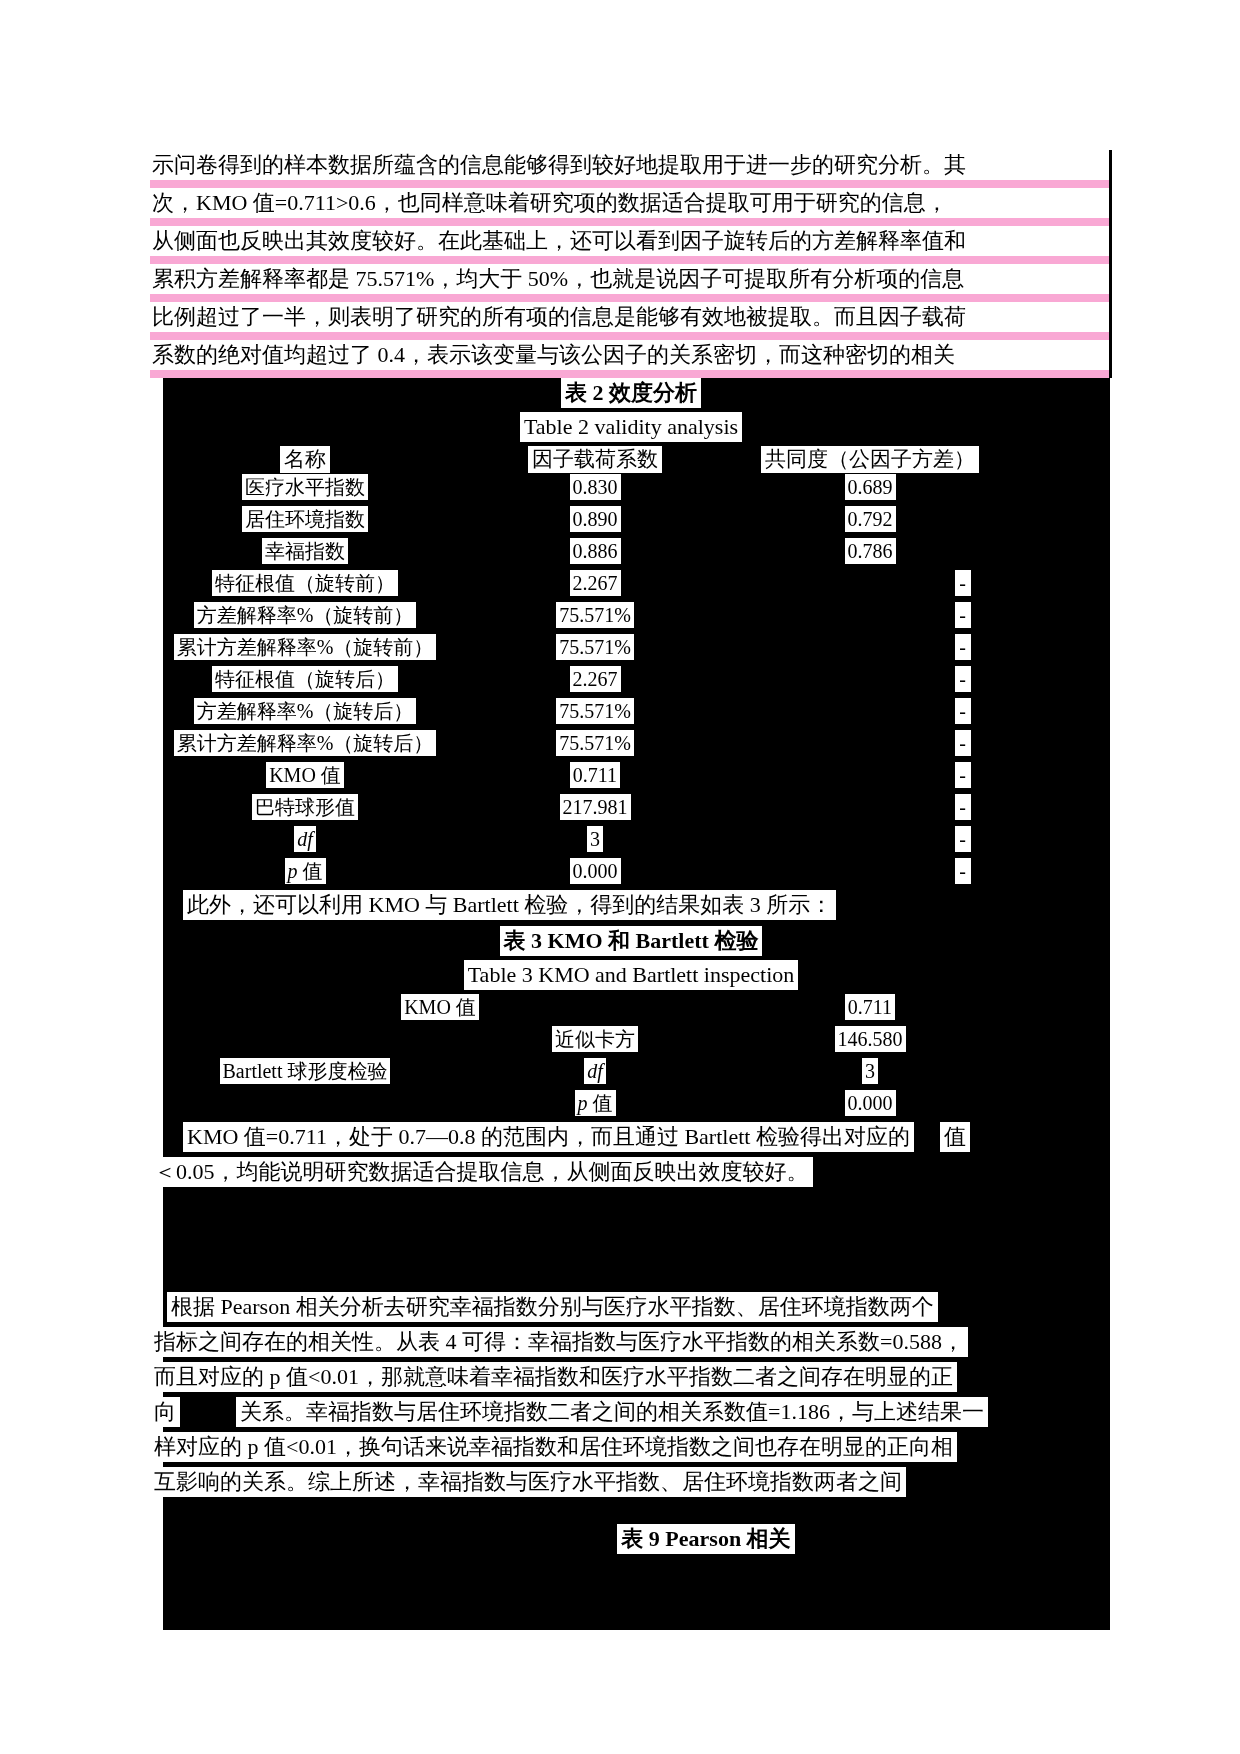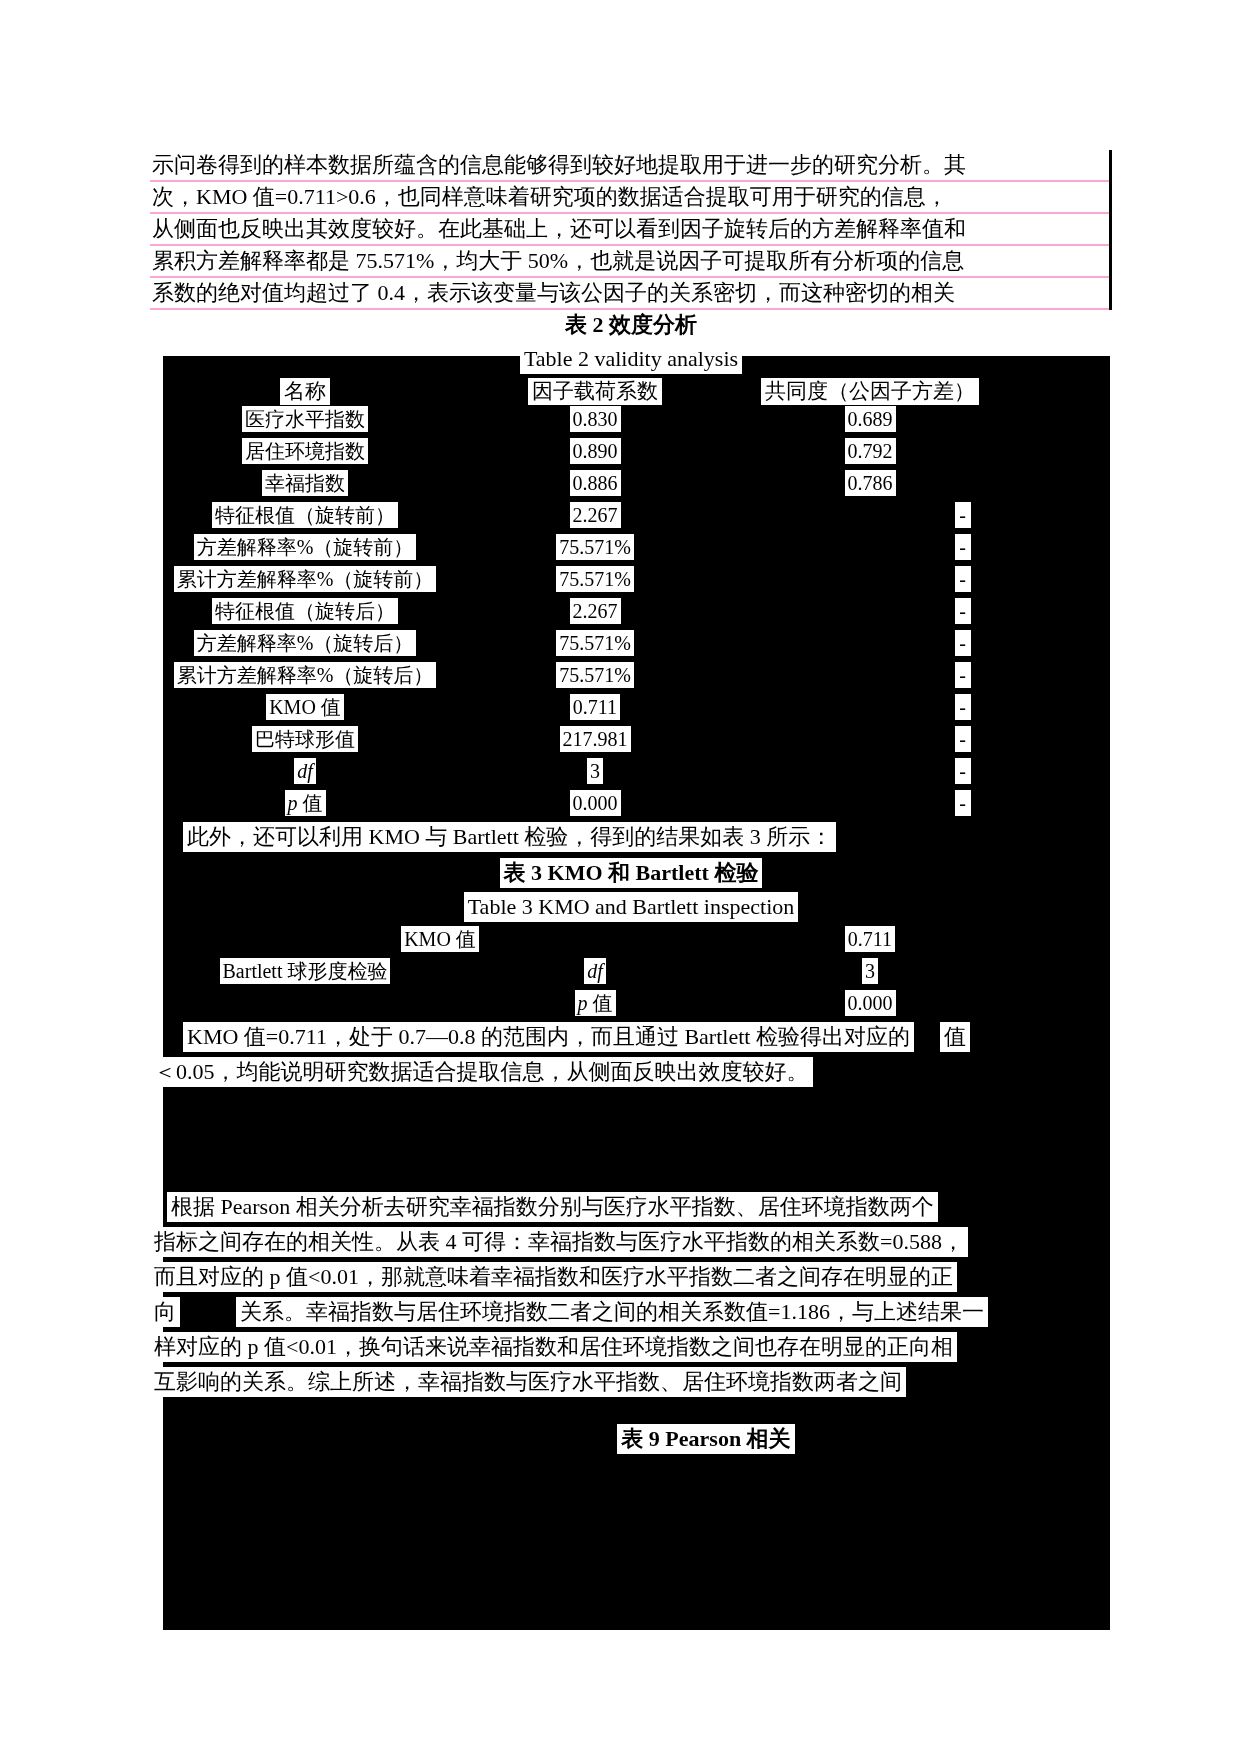--- a/index.html
+++ b/index.html
@@ -4,21 +4,21 @@
 <style>
   html,body{margin:0;padding:0;background:#888;}
   .page{position:relative;width:1240px;height:1754px;background:#fff;margin:0 auto;
         font-family:"Liberation Serif","DejaVu Serif",serif;color:#000;overflow:hidden;}
   .blackzone{position:absolute;left:163px;top:356px;width:947px;height:1274px;background:#000;}
   .doc{position:absolute;left:150px;top:150px;width:962px;z-index:2;}
 
   
   .p1{border-right:3px solid #000;}
   .pline{height:30px;line-height:30px;font-size:22px;background:#fff;
-         border-bottom:2px solid #f9a8d4;white-space:nowrap;overflow:hidden;padding-left:2px;}
+         border-bottom:8px solid #f9a8d4;white-space:nowrap;overflow:hidden;padding-left:2px;}
   sup{font-size:13px;vertical-align:super;line-height:0;}
 
   
   .bl{white-space:nowrap;overflow:hidden;}
   .chip{display:inline-block;background:#fff;color:#000;padding:0 4px;
         font-size:22px;line-height:30px;height:30px;vertical-align:top;}
   .chip.small{font-size:20px;line-height:26px;height:26px;padding:0 3px;}
   .chip.hdr{font-size:21px;line-height:27px;height:27px;}
   .bold{font-weight:bold;}
   .italic{font-style:italic;}
@@ -51,20 +51,21 @@
 <div class="page">
   <div class="blackzone"></div>
 
   <div class="doc">
 
     <div class="p1">
       <div class="pline">示问卷得到的样本数据所蕴含的信息能够得到较好地提取用于进一步的研究分析。其</div>
       <div class="pline">次，KMO 值=0.711&gt;0.6，也同样意味着研究项的数据适合提取可用于研究的信息，</div>
       <div class="pline">从侧面也反映出其效度较好。在此基础上，还可以看到因子旋转后的方差解释率值和</div>
       <div class="pline">累积方差解释率都是 75.571%，均大于 50%，也就是说因子可提取所有分析项的信息</div>
+      <div class="pline">比例超过了一半，则表明了研究的所有项的信息是能够有效地被提取。而且因子载荷</div>
       <div class="pline">系数的绝对值均超过了 0.4，表示该变量与该公因子的关系密切，而这种密切的相关</div>
     </div>
 
 
     <div class="bl rowtitle center">
       <span class="chip bold">表 2  效度分析</span>
     </div>
     <div class="bl rowtitle center">
       <span class="chip">Table 2 validity analysis</span>
     </div>
@@ -150,20 +151,25 @@
     </div>
     <div class="bl rowtitle center">
       <span class="chip">Table 3 KMO and Bartlett inspection</span>
     </div>
     <div id="t3-rows">
         <div class="trow">
           <div class="t3merge"><span class="chip small">KMO 值</span></div>
           <div class="c3"><span class="chip small">0.711</span></div>
         </div>
         <div class="trow">
+          <div class="c1"></div>
+          <div class="c2"><span class="chip small">近似卡方</span></div>
+          <div class="c3"><span class="chip small">146.580</span></div>
+        </div>
+        <div class="trow">
           <div class="c1"><span class="chip small">Bartlett 球形度检验</span></div>
           <div class="c2"><span class="chip small italic">df</span></div>
           <div class="c3"><span class="chip small">3</span></div>
         </div>
         <div class="trow">
           <div class="c1"></div>
           <div class="c2"><span class="chip small"><i>p</i> 值</span></div>
           <div class="c3"><span class="chip small">0.000</span></div>
         </div>
       </div>

